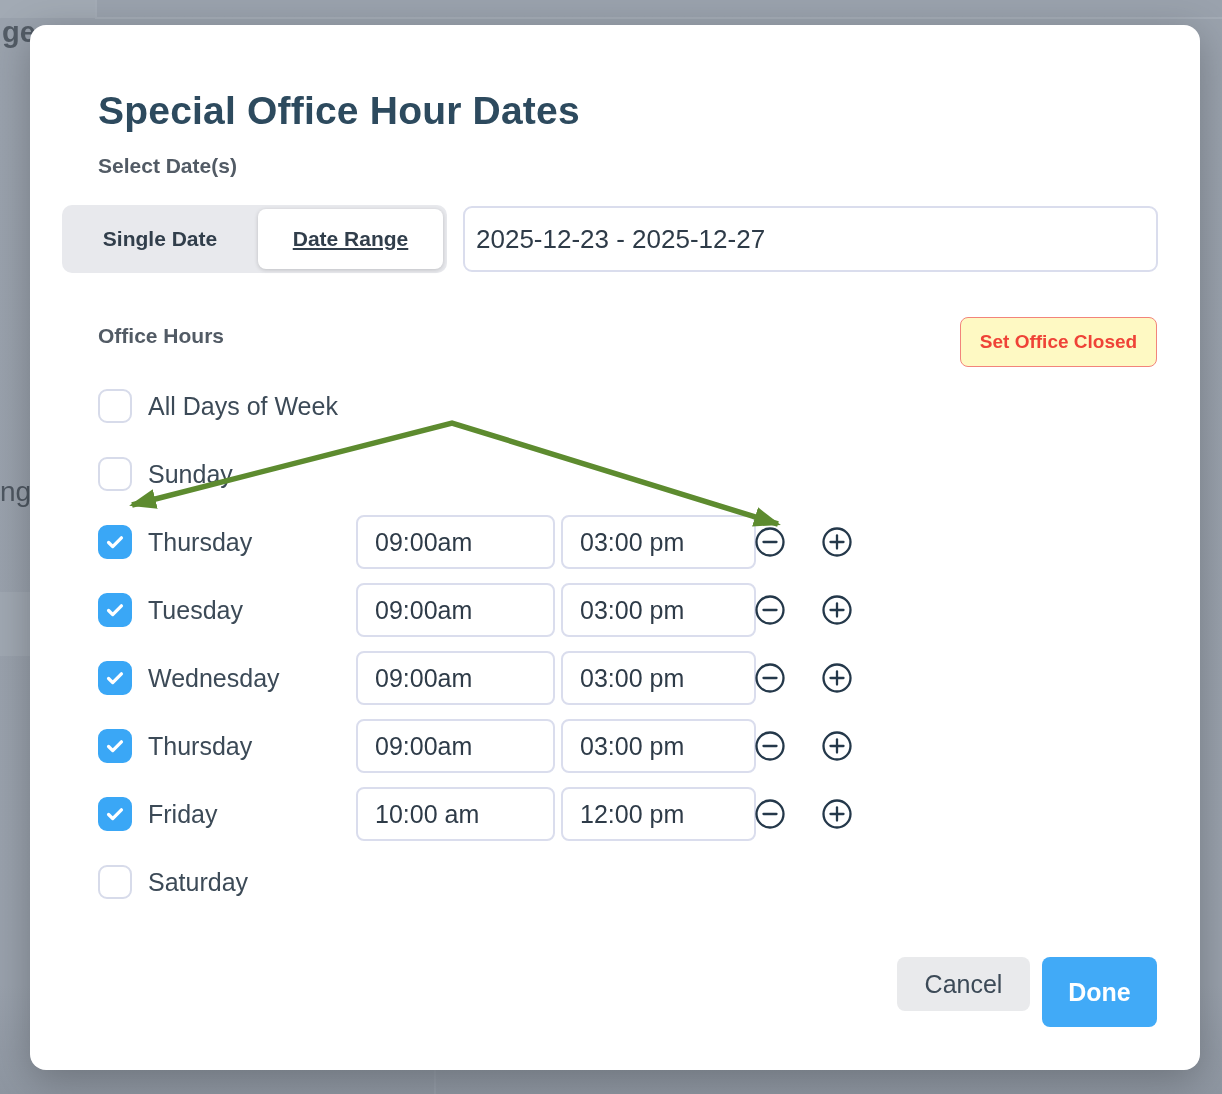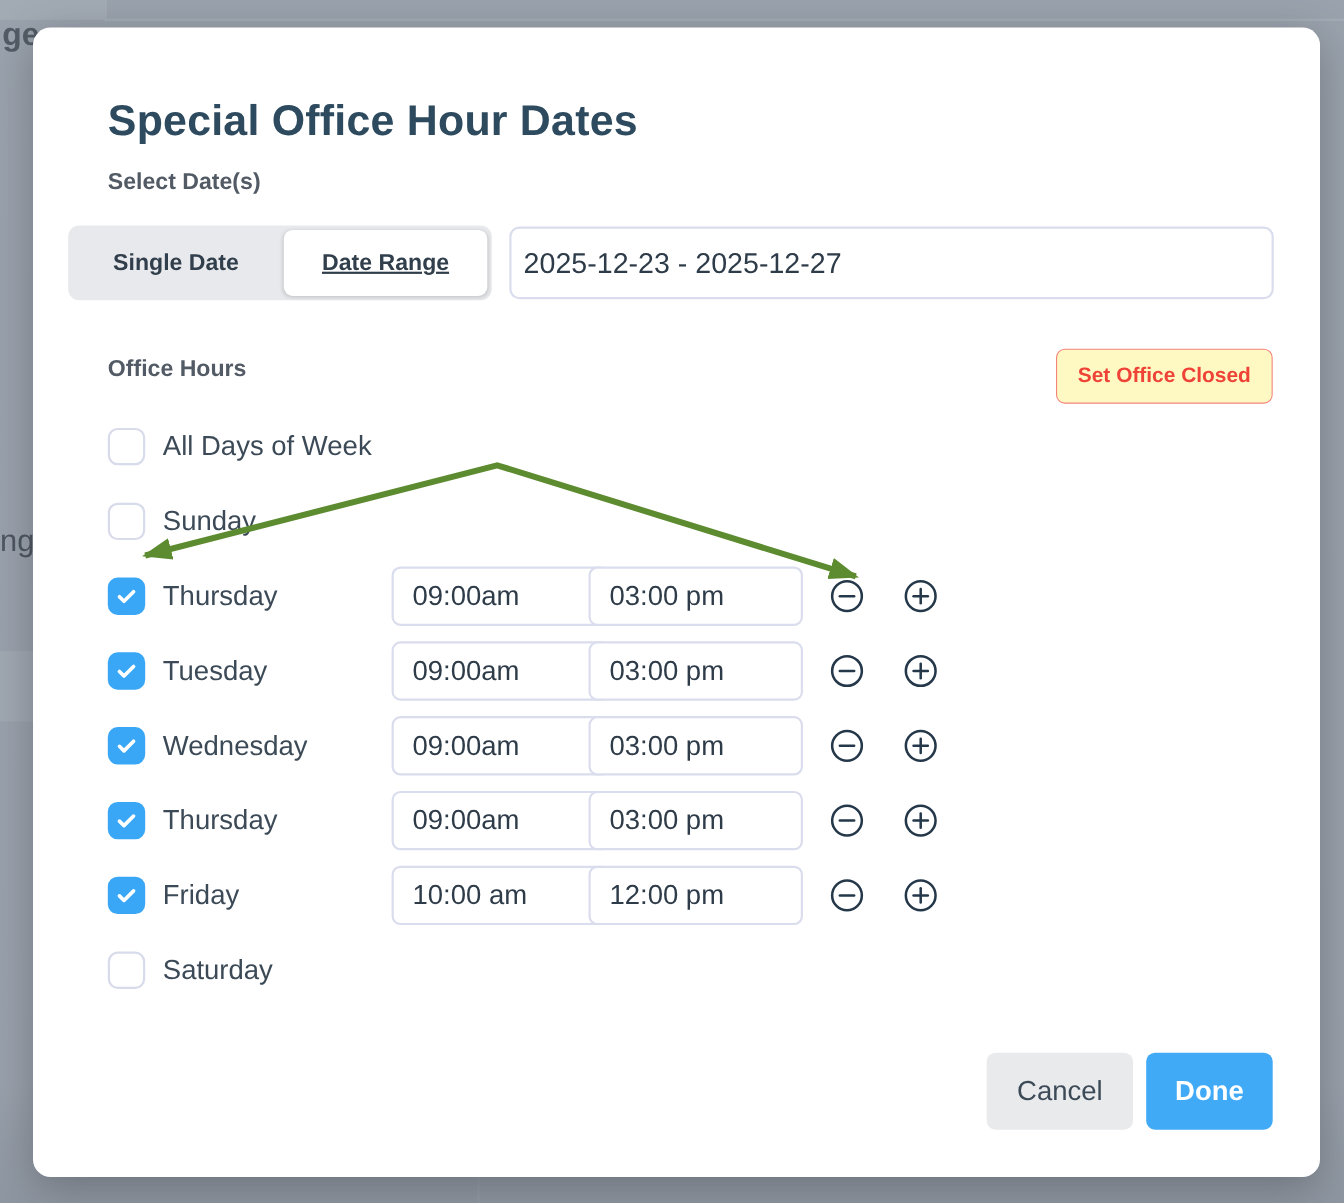--- a/index.html
+++ b/index.html
@@ -88,31 +88,31 @@
   .checkbox.checked { background:#3aa7f6; border-color:#3aa7f6; }
   .checkbox svg { display:none; }
   .checkbox.checked svg { display:block; }
   .day-label { margin-left:16px; font-size:25px; color:#3c4a57; }
   .time-input {
     position:absolute; top:50%; transform:translateY(-50%); height:54px;
     border:2px solid #dadded; border-radius:8px; background:#fff;
     font-size:25px; color:#2e3b48; padding:0 0 0 17px; font-family:inherit; outline:none;
   }
   .time-input.start { left:256px; width:199px;margin-left:32px; }
-  .time-input.end   { left:467px; width:195px; }
+  .time-input.end   { left:493px; width:195px; }
   .circle-btn {
     position:absolute; top:50%; transform:translateY(-50%);
     width:32px; height:32px; border:none; background:transparent; padding:0; cursor:pointer;
   }
   .circle-btn.minus { left:686px; }
   .circle-btn.plus  { left:753px; }
 
   
   .btn-cancel {
-    position:absolute; left:867px; top:932px; width:133px; height:70px;
+    position:absolute; left:867px; top:932px; width:133px; height:54px;
     background:#e9eaec; border:none; border-radius:8px;
     font-size:25px; color:#3c4a57; cursor:pointer; font-family:inherit;
   }
   .btn-done {
     position:absolute; left:1012px; top:932px; width:115px; height:70px;
     background:#41aaf7; border:none; border-radius:8px;
     font-size:25px; font-weight:700; color:#ffffff; cursor:pointer; font-family:inherit;
   }
 
   

